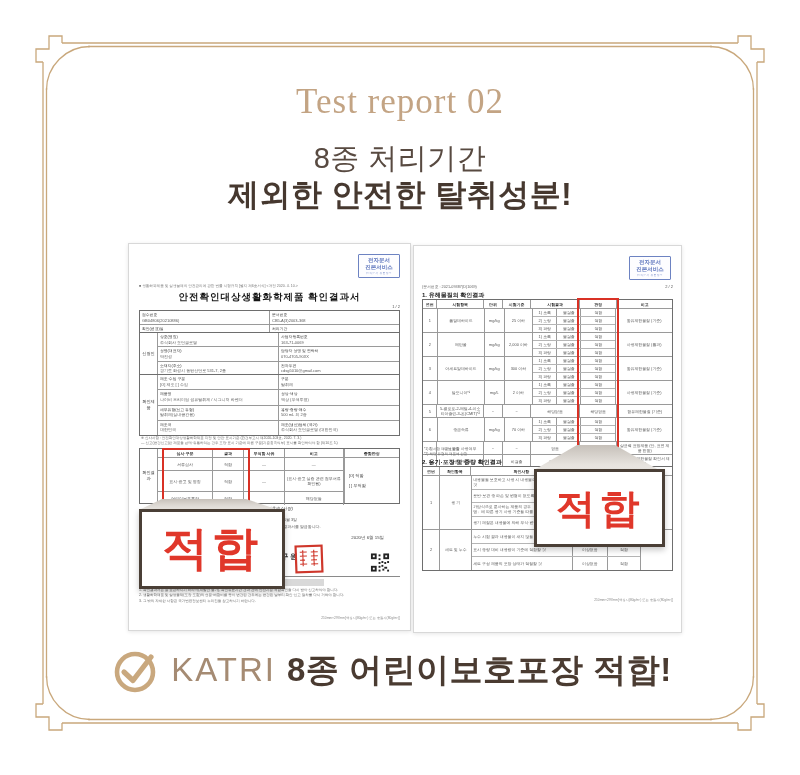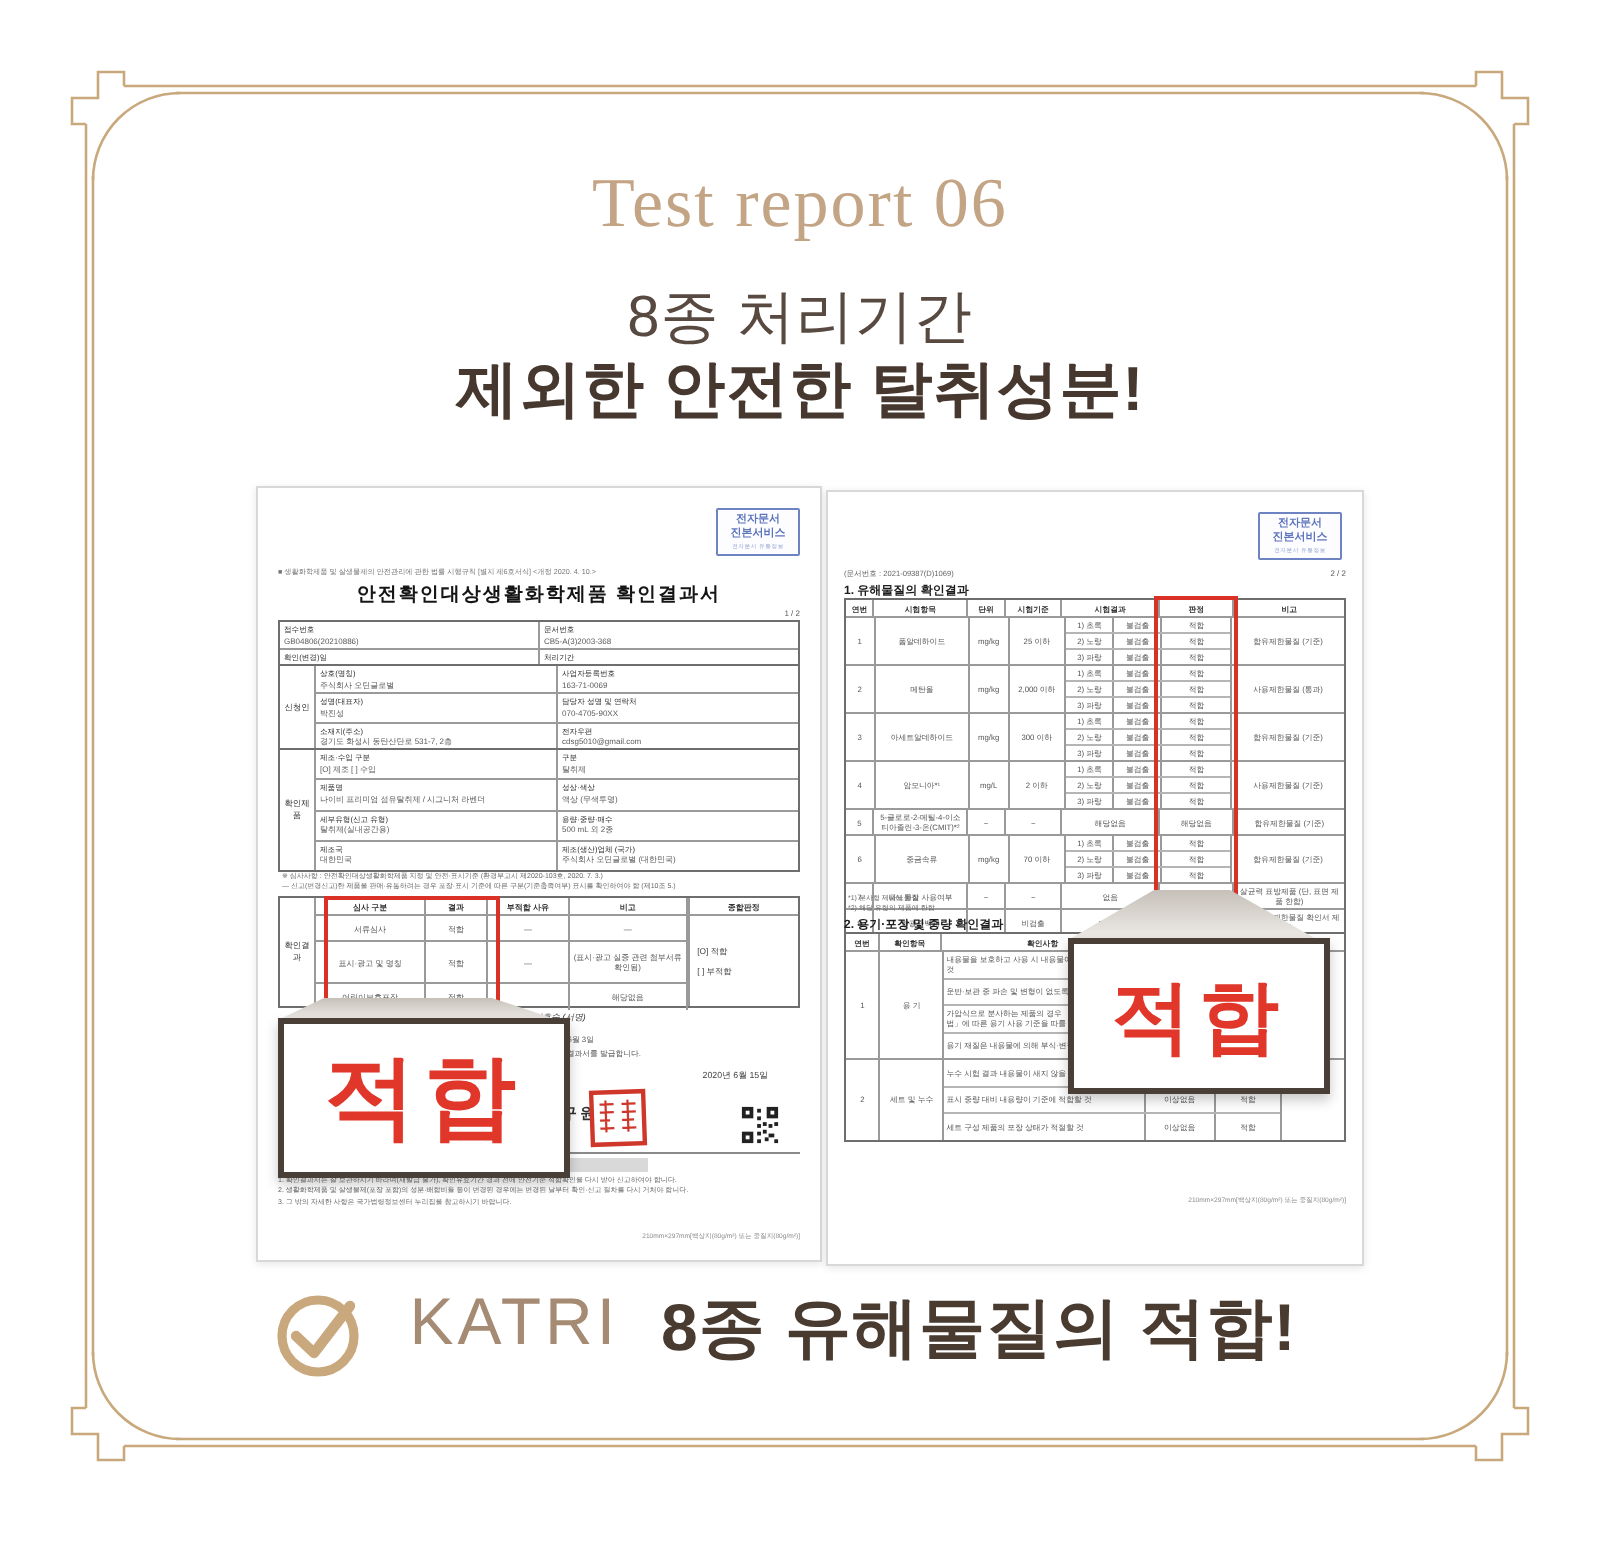--- a/index.html
+++ b/index.html
@@ -79,21 +79,21 @@
   
   .hl{position:absolute;border:2.6px solid #d93125;z-index:5}
   .trap{position:absolute;z-index:6;background:linear-gradient(180deg,#c6c0b9,#efece8)}
   .pass{position:absolute;z-index:7;background:#fff;border:3px solid #4a3f36;display:flex;align-items:center;
         justify-content:center;font-weight:900;color:#e0372a;box-shadow:0 3px 6px rgba(0,0,0,.22);letter-spacing:4px}
   #passL{left:10px;top:265px;width:140px;height:74px;font-size:46px}
   #passR{left:120px;top:223px;width:125px;height:72px;font-size:40px}
   #trapL{left:10px;top:255px;width:140px;height:11px;clip-path:polygon(16.4% 0,76.4% 0,100% 100%,0 100%)}
   #trapR{left:120px;top:199px;width:125px;height:25px;clip-path:polygon(34.4% 0,64.8% 0,100% 100%,0 100%)}
   
-  .tagline{position:absolute;left:0;right:16px;top:642px;height:56px;display:flex;justify-content:center;gap:21px}
+  .tagline{position:absolute;left:0;right:16px;top:642px;height:56px;display:flex;align-items:center;justify-content:center;gap:11px}
   .katri{font-size:33px;color:#a58b73;letter-spacing:2px}
   .tagbold{font-size:33px;font-weight:800;color:#4a3b31;letter-spacing:.5px}
 </style>
 </head>
 <body>
 
 <svg id="frame" width="800" height="775" viewBox="0 0 800 775">
   <defs>
     <g id="corner" fill="none" stroke="#c9a87c" stroke-width="1.3">
       <path d="M88 43 L62 43 M43 88 L43 62"></path>
@@ -106,21 +106,21 @@
     <path d="M88 723 H712 M88 719.5 H712"></path>
     <path d="M43 88 V678 M46.5 88 V678"></path>
     <path d="M757 88 V678 M753.5 88 V678"></path>
   </g>
   <use href="#corner"></use>
   <use href="#corner" transform="translate(800,0) scale(-1,1)"></use>
   <use href="#corner" transform="translate(0,766) scale(1,-1)"></use>
   <use href="#corner" transform="translate(800,766) scale(-1,-1)"></use>
 </svg>
 
-<div class="abs eyebrow">Test report 06</div>
+<div class="abs eyebrow">Test report 02</div>
 <div class="abs t1">8종 처리기간</div>
 <div class="abs t2">제외한 안전한 탈취성분!</div>
 
 <div class="doc" id="docL">
   <div class="estamp">
     <span>전자문서</span><br>
     <span>진본서비스</span>
     <span class="sub">전자문서 유통정보</span>
   </div>
   <div class="tinyhdr">■ 생활화학제품 및 살생물제의 안전관리에 관한 법률 시행규칙 [별지 제6호서식] &lt;개정 2020. 4. 10.&gt;</div>
@@ -559,14 +559,14 @@
   <div class="trap" id="trapR"></div>
   <div class="pass" id="passR">적합</div>
 </div>
 
 <div class="tagline">
   <svg width="48" height="48" viewBox="0 0 48 48">
     <circle cx="23" cy="26" r="18" fill="none" stroke="#c9a87e" stroke-width="4.6"></circle>
     <path d="M12 26 L21 34.5 L39 11" fill="none" stroke="#c9a87e" stroke-width="5.2" stroke-linecap="round" stroke-linejoin="round"></path>
   </svg>
   <span class="katri">KATRI</span>
-  <span class="tagbold">8종 유해물질의 적합!</span>
+  <span class="tagbold">8종 어린이보호포장 적합!</span>
 </div>
 
 </body></html>

